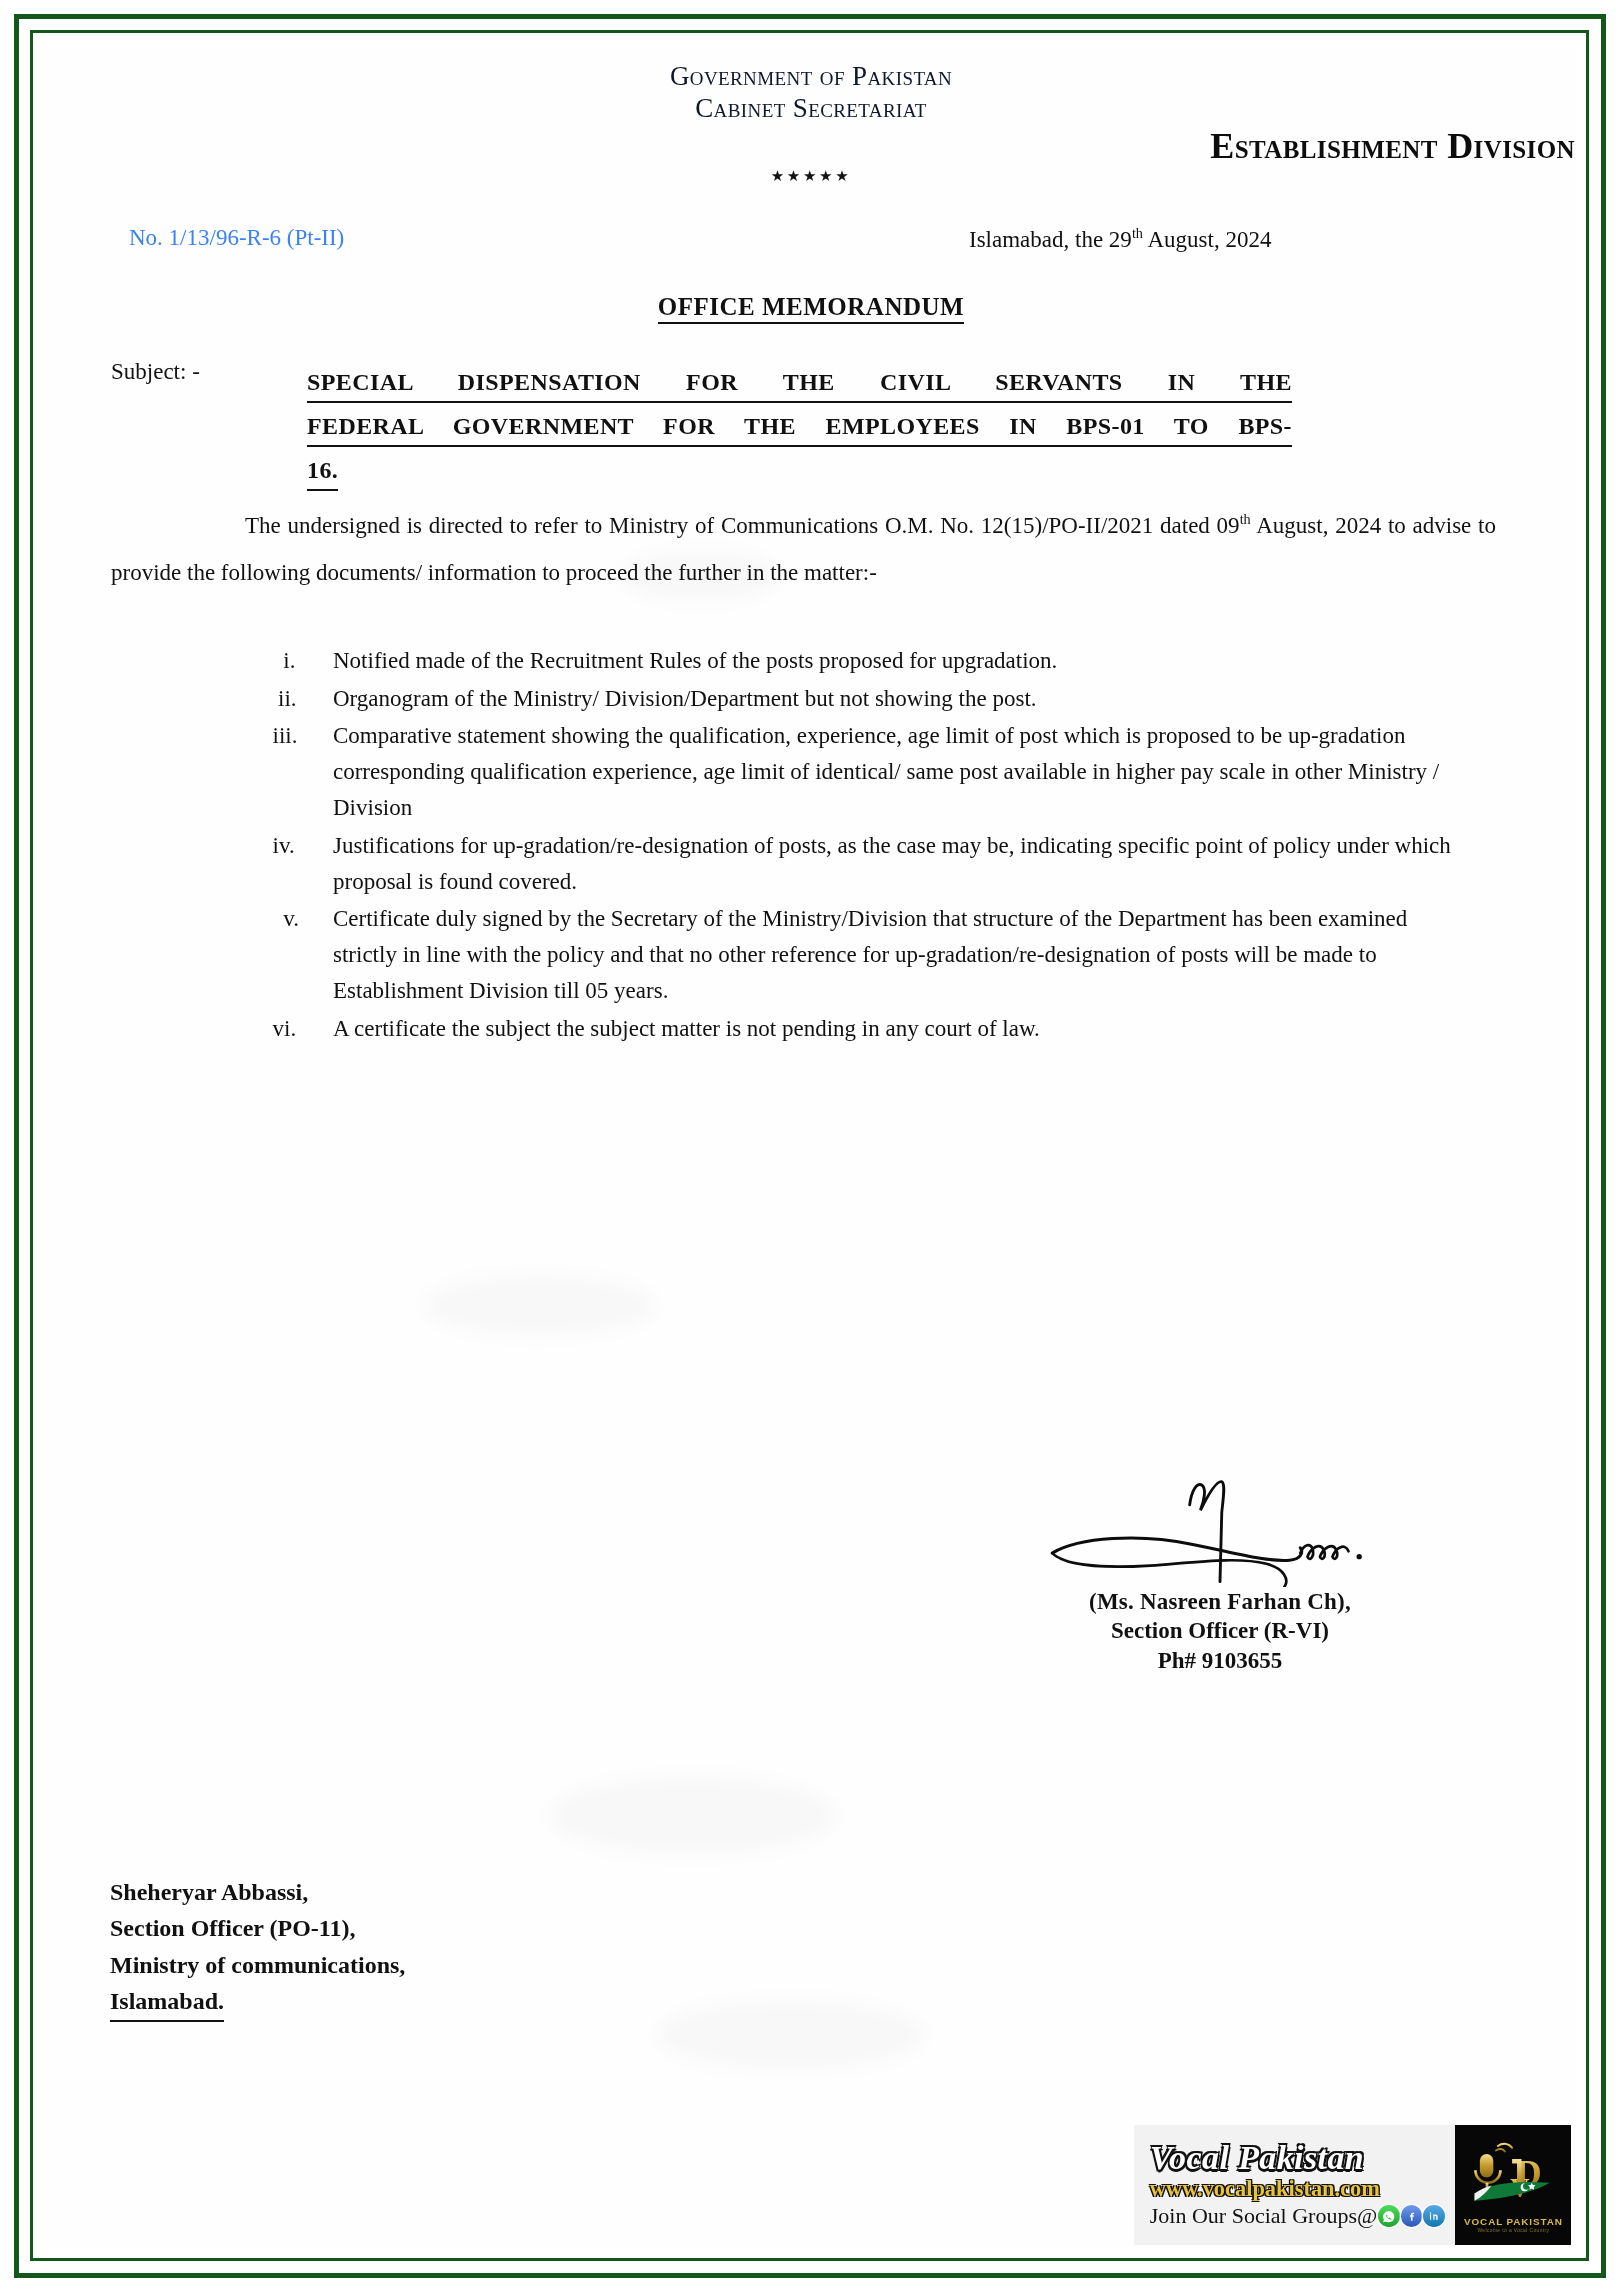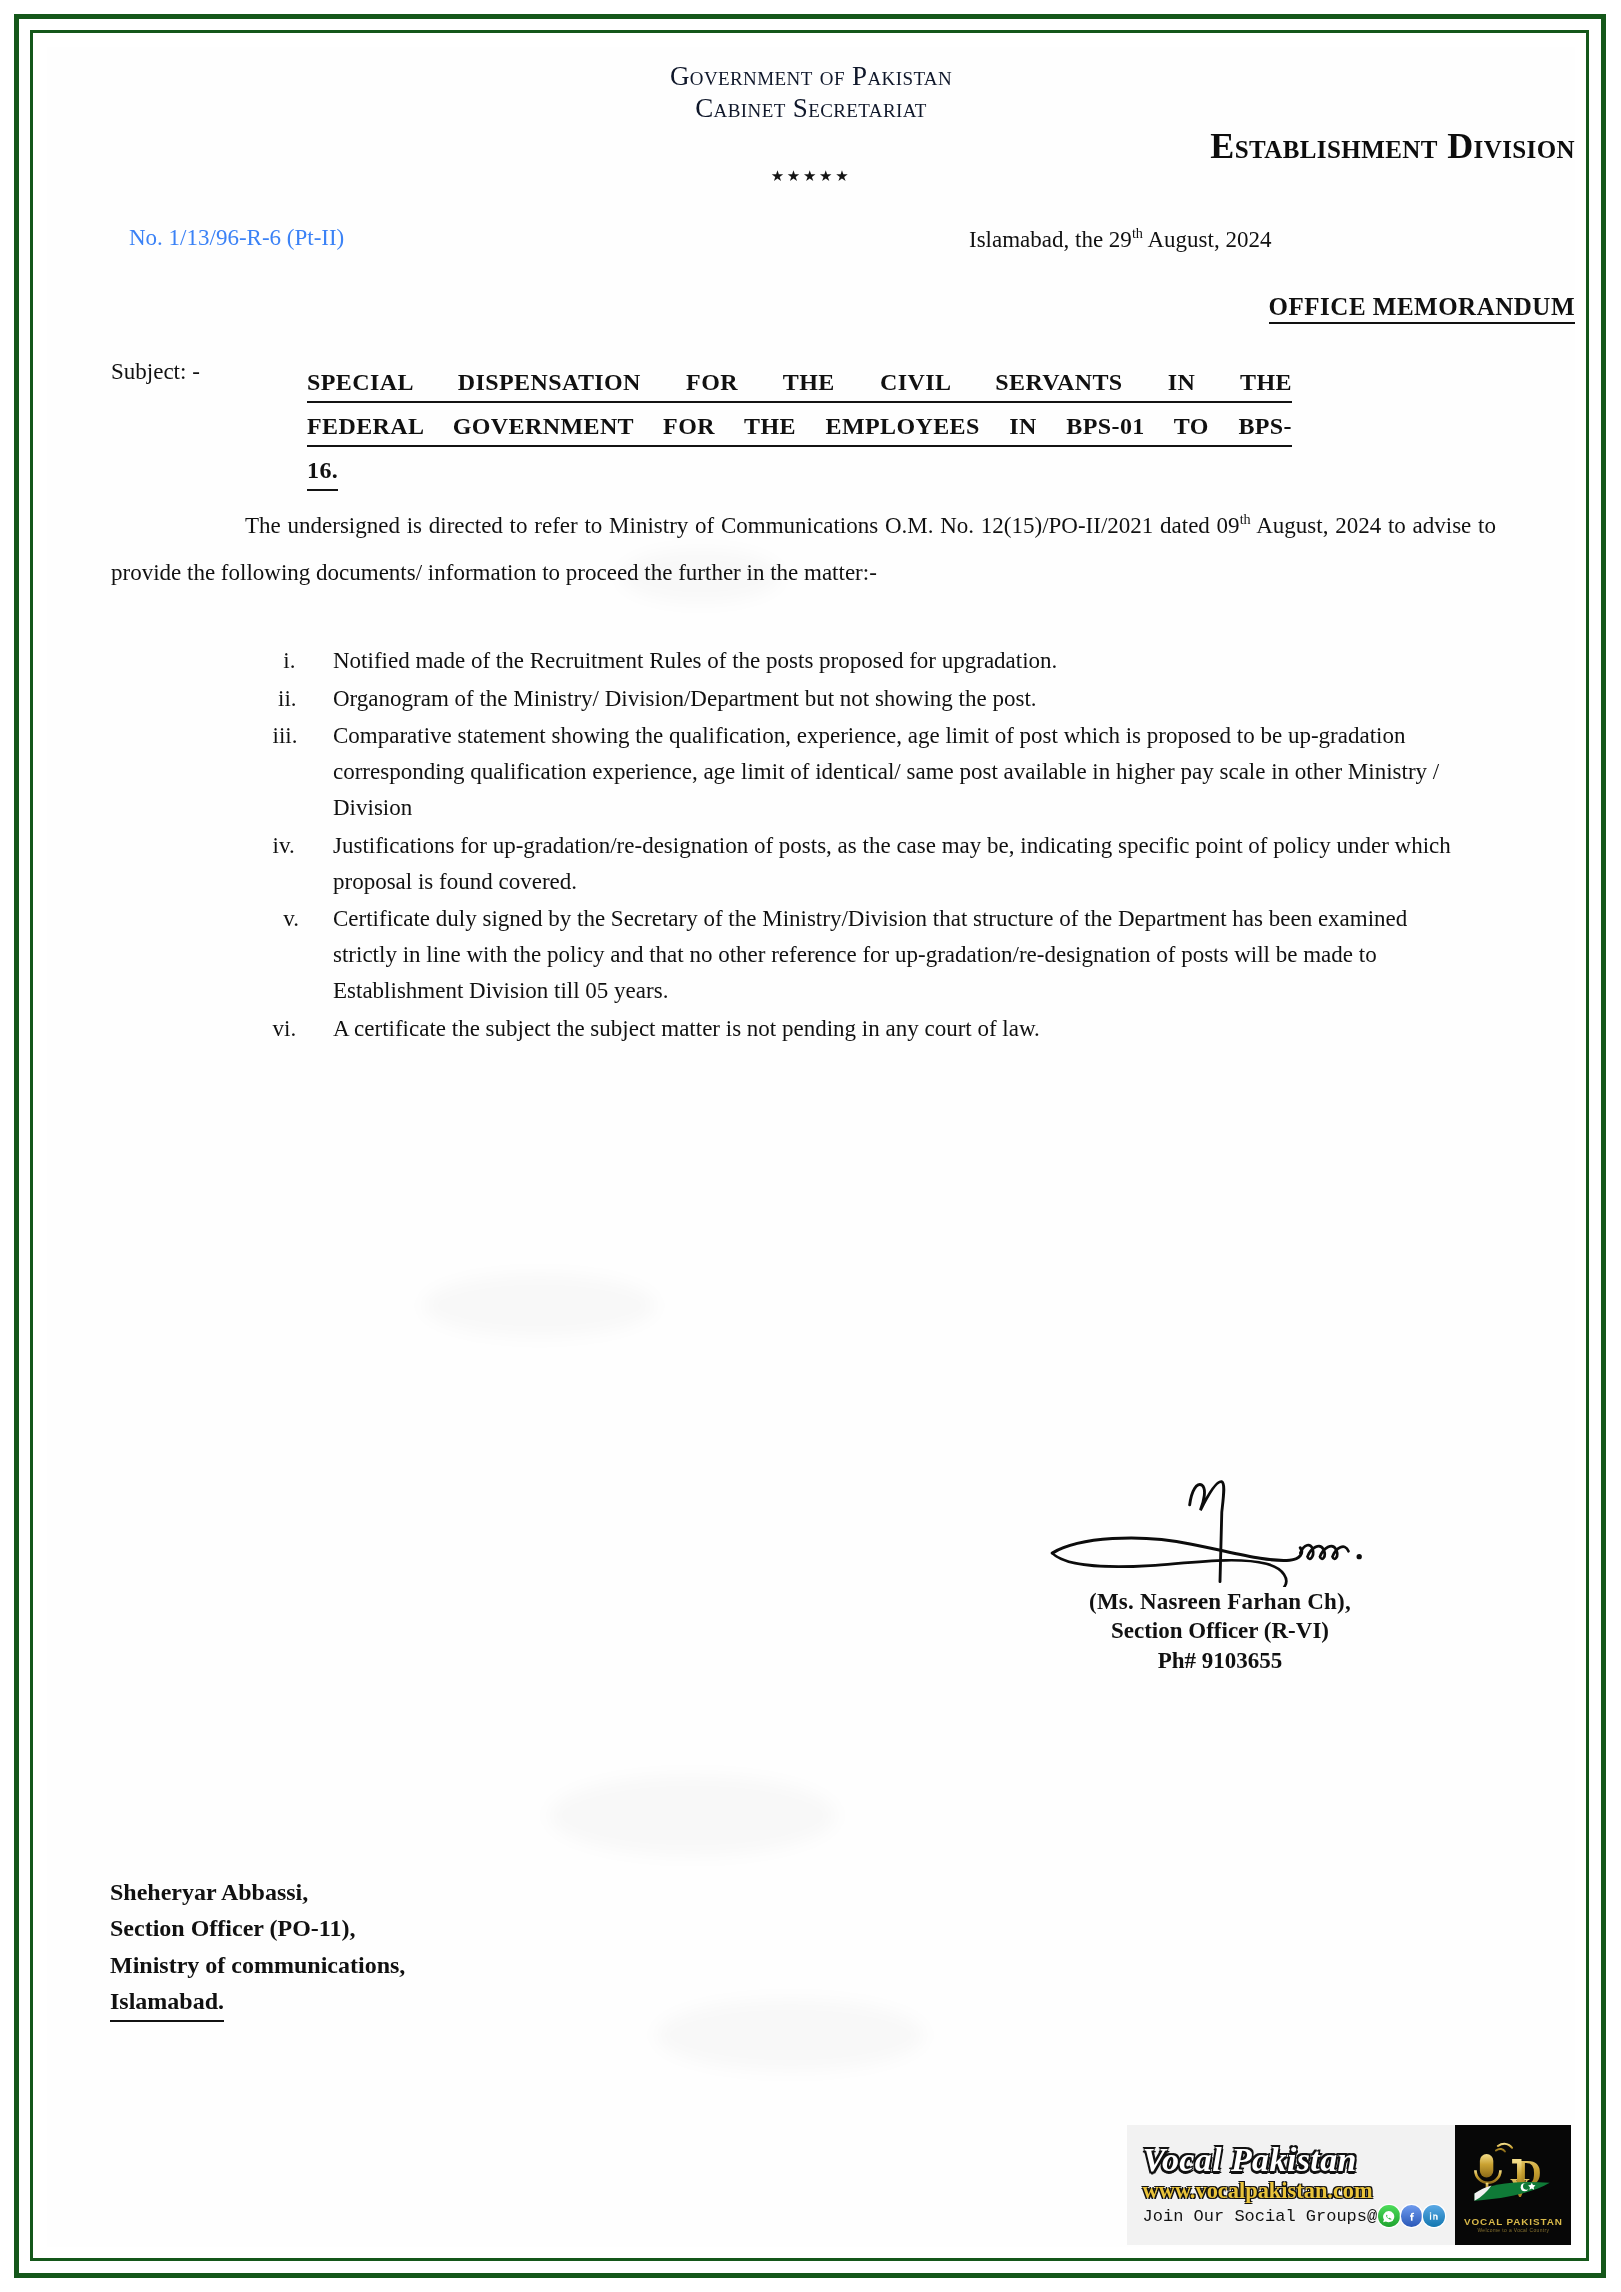--- a/index.html
+++ b/index.html
@@ -99,21 +99,21 @@
     font-size: 23px;
     color: #111;
   }
   .date-line sup, .supsm {
     font-size: 0.62em;
     vertical-align: super;
   }
 
   
   .om-title {
-    text-align: right;
+    text-align: center;
     margin-top: 32px;
     font-size: 25px;
     font-weight: bold;
     letter-spacing: 0.5px;
   }
   .om-title span {
     border-bottom: 2.7px solid #111;
     padding-bottom: 1.8px;
   }
 
@@ -281,22 +281,22 @@
     line-height: 1.05;
     text-shadow:
       -1.3px -1.3px 0 #111, 1.3px -1.3px 0 #111,
       -1.3px  1.3px 0 #111, 1.3px  1.3px 0 #111;
     margin-bottom: 2.7px;
   }
   .wm-join {
     display: flex;
     align-items: center;
     gap: 1px;
-    font-family: Liberation Mono, monospace;
-    font-size: 17px;
+    font-family: Liberation Serif, serif;
+    font-size: 22px;
     color: #111;
     font-weight: 500;
   }
   .wm-ico {
     width: 21.5px; height: 21.5px;
     border-radius: 50%;
     display: inline-flex;
     align-items: center;
     justify-content: center;
     font-size: 12.5px;

